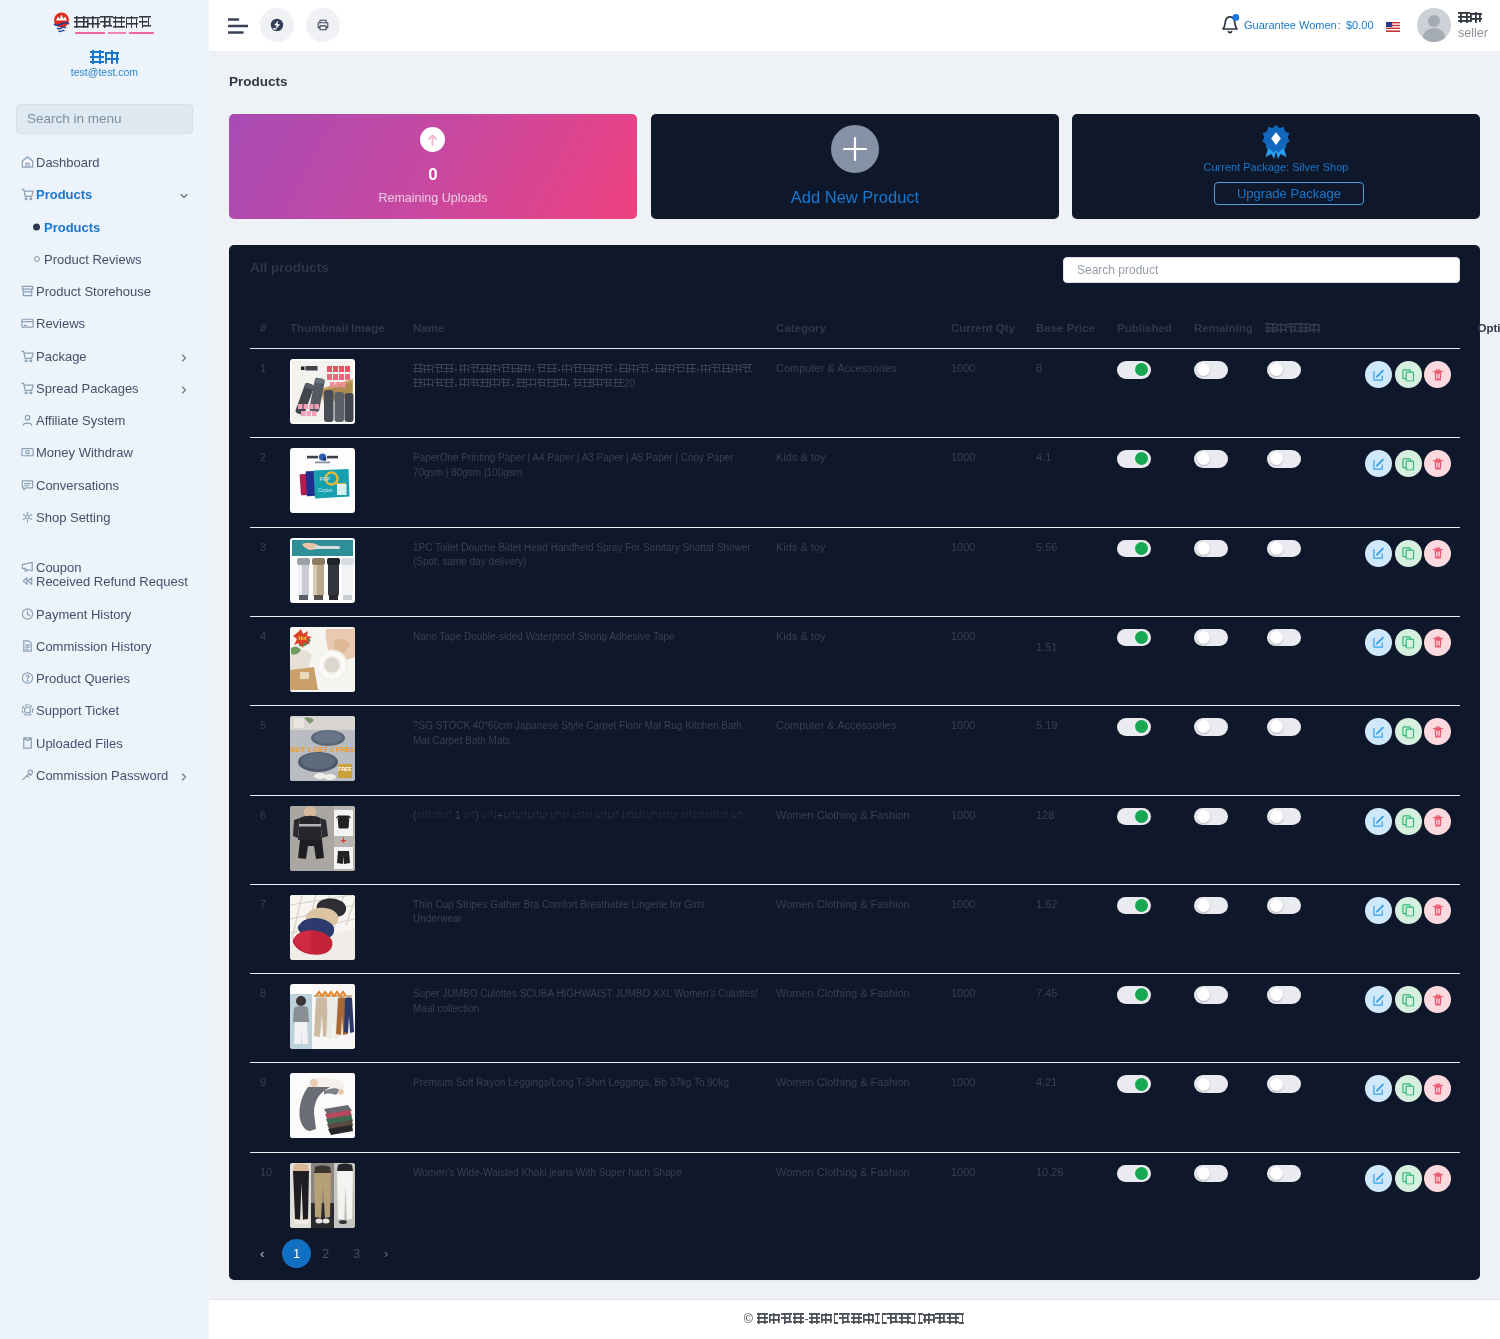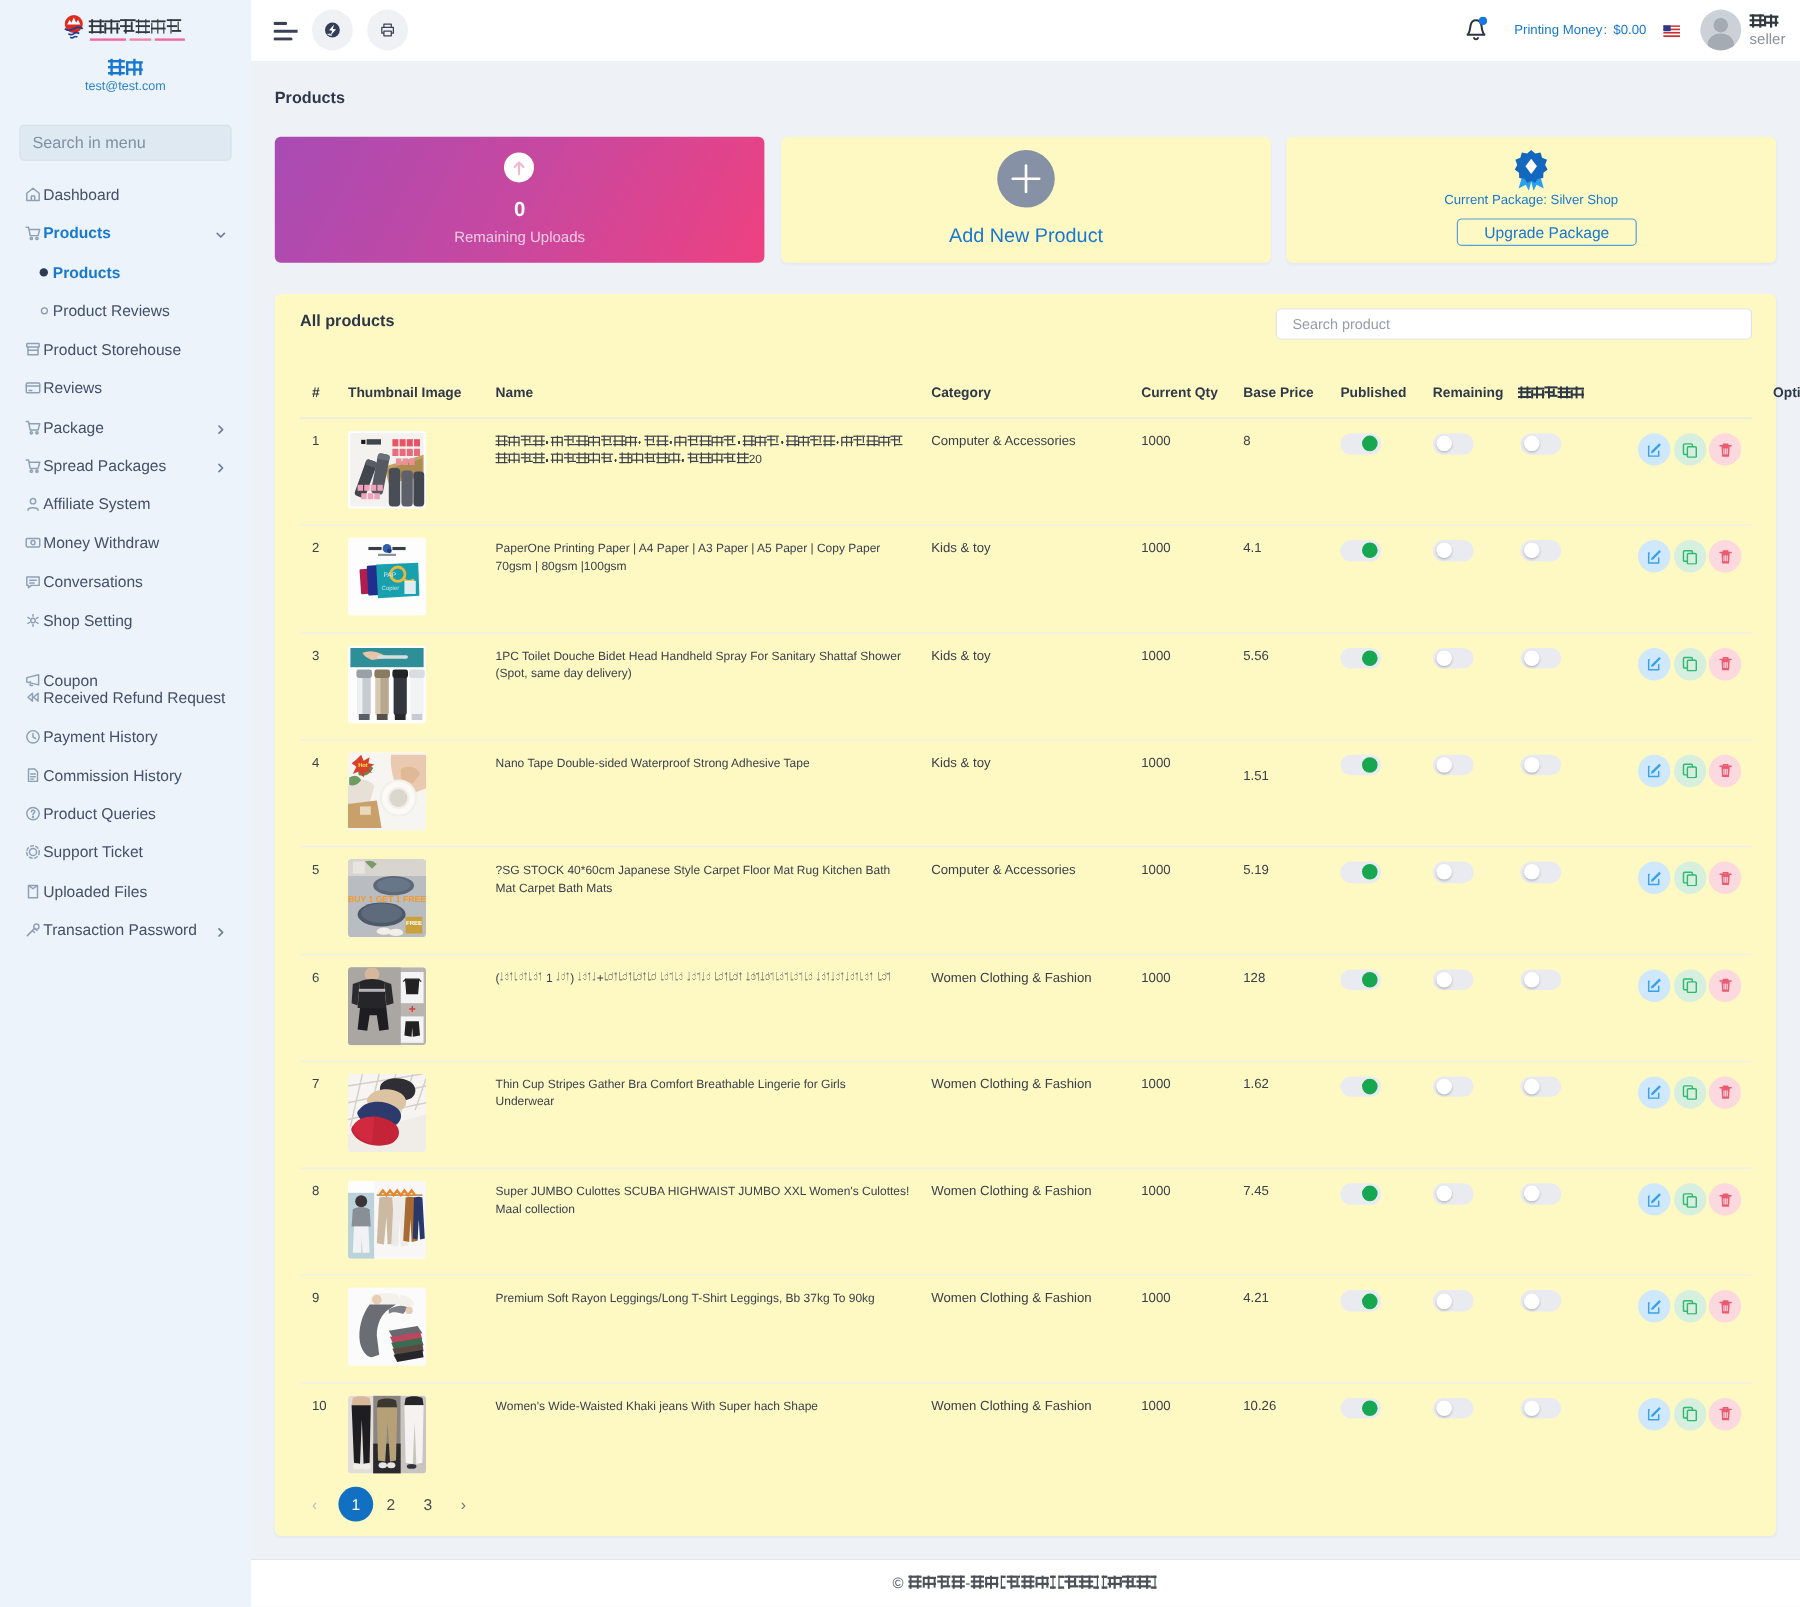--- a/index.html
+++ b/index.html
@@ -35,21 +35,21 @@
 .mi .chev{position:absolute;left:179px;top:50%;transform:translateY(-50%);width:10px;height:10px}
 .mi.act,.mi.act .txt{color:#1878cf;font-weight:bold}
 .sub .txt{left:44px}
 .bullet{position:absolute;left:33px;top:50%;width:7px;height:7px;border-radius:50%;background:#2c3a55;transform:translateY(-50%)}
 .ring{position:absolute;left:34px;top:50%;width:6px;height:6px;border-radius:50%;border:1.5px solid #8a97a8;transform:translateY(-50%)}
 
 #topbar{position:absolute;left:209px;top:0;width:1291px;height:52px;background:#fff;border-bottom:1px solid #e9edf2}
 .cbtn{position:absolute;top:8px;width:34px;height:34px;border-radius:50%;background:#f0f1f5}
 .cbtn svg{position:absolute;left:50%;top:50%;transform:translate(-50%,-50%)}
 
-.card{position:absolute;background:#fef9c3;border-radius:5px;box-shadow:0 1px 2px rgba(50,60,80,.04)}
+.card{position:absolute;background:#0f172a;border-radius:5px;box-shadow:0 1px 2px rgba(50,60,80,.04)}
 
 .th{position:absolute;font-size:11.5px;font-weight:bold;color:#2e3947;white-space:nowrap}
 .td{position:absolute;font-size:11px;color:#3a404a;white-space:nowrap}
 .td.name{font-size:10px}
 .name{line-height:14.6px;color:#3a414d}
 .toggle{position:absolute;width:34px;height:17.5px;border-radius:9px;background:#e9ebf1}
 .toggle .kn{position:absolute;top:2.2px;width:13px;height:13px;border-radius:50%;background:#fff;box-shadow:0 1px 2px rgba(0,0,0,.25)}
 .toggle.on .kn{right:2.8px;background:#17a750;box-shadow:none}
 .toggle.off .kn{left:2.8px}
 .abtn{position:absolute;width:27px;height:27px;border-radius:50%}
@@ -74,21 +74,21 @@
         <path d="M4.5 5.5 V2.5 H11.5 V5.5 M4.5 11 H2.5 V5.5 H13.5 V11 H11.5 M4.5 9 H11.5 V13.5 H4.5 Z" fill="none" stroke="#3a4157" stroke-width="1.2" stroke-linecap="round" stroke-linejoin="round"></path>
       </svg>
  </div>
  <div class="abs" style="left:1011px;top:13px;width:22px;height:24px">
   <svg width="21" height="23" viewBox="0 0 21 23">
         <path d="M3 16 C5 14 5 10.5 5.5 8 C6.1 5.2 7.8 3.8 10 3.8 C12.2 3.8 13.9 5.2 14.5 8 C15 10.5 15 14 17 16 Z" fill="none" stroke="#2e3542" stroke-width="1.7" stroke-linejoin="round"></path>
         <path d="M8.4 18.6 C8.8 20 11.2 20 11.6 18.6" fill="none" stroke="#2e3542" stroke-width="1.7" stroke-linecap="round"></path>
         <circle cx="15.8" cy="4.4" r="3.4" fill="#1779e0"></circle>
       </svg>
  </div>
- <div class="abs" style="left:1035px;top:19px;width:128px;font-size:11px;color:#1878cf;white-space:nowrap;text-align:right">Printing Money :  $0.00</div>
+ <div class="abs" style="left:1035px;top:19px;width:128px;font-size:11px;color:#1878cf;white-space:nowrap;text-align:right">Guarantee Women :  $0.00</div>
  <div class="abs" style="left:1177px;top:18px;width:14px;height:10px">
   <svg width="14" height="10" viewBox="0 0 14 10">
         <rect width="14" height="10" fill="#fff"></rect>
         <rect y="0" width="14" height="1.4" fill="#c93232"></rect>
         <rect y="2.8" width="14" height="1.4" fill="#c93232"></rect>
         <rect y="5.6" width="14" height="1.4" fill="#c93232"></rect>
         <rect y="8.4" width="14" height="1.6" fill="#c93232"></rect>
         <rect width="6.2" height="5" fill="#2a3b8f"></rect>
       </svg>
  </div>
@@ -868,17 +868,17 @@
       <svg class="ic" width="15" height="15" viewBox="0 0 16 16">
         <path d="M4 2.5 H12 V13.5 H4 Z M4 2.5 L8 5.5 L12 2.5" fill="none" stroke="#8da0b5" stroke-width="1.3" stroke-linecap="round" stroke-linejoin="round"></path>
       </svg>
       <span class="txt">Uploaded Files</span>
     </div>
     <div class="mi" style="top:758.8px">
       <svg class="ic" width="15" height="15" viewBox="0 0 16 16">
         <path d="M3 13 L9 7 M7.5 8.5 L9.3 10.3 M9.5 6.5 L11.5 8.5" fill="none" stroke="#8da0b5" stroke-width="1.3" stroke-linecap="round" stroke-linejoin="round"></path>
         <circle cx="11" cy="5" r="2.3" fill="none" stroke="#8da0b5" stroke-width="1.3" stroke-linecap="round" stroke-linejoin="round"></circle>
       </svg>
-      <span class="txt">Transaction Password</span>
+      <span class="txt">Commission Password</span>
       <span class="chev"><svg width="10" height="10" viewBox="0 0 10 10">
           <path d="M3.5 2 L6.5 5 L3.5 8" stroke="#6b7f99" stroke-width="1.4" fill="none" stroke-linecap="round" stroke-linejoin="round"></path>
         </svg></span>
     </div>
   </div>
 </body></html>

